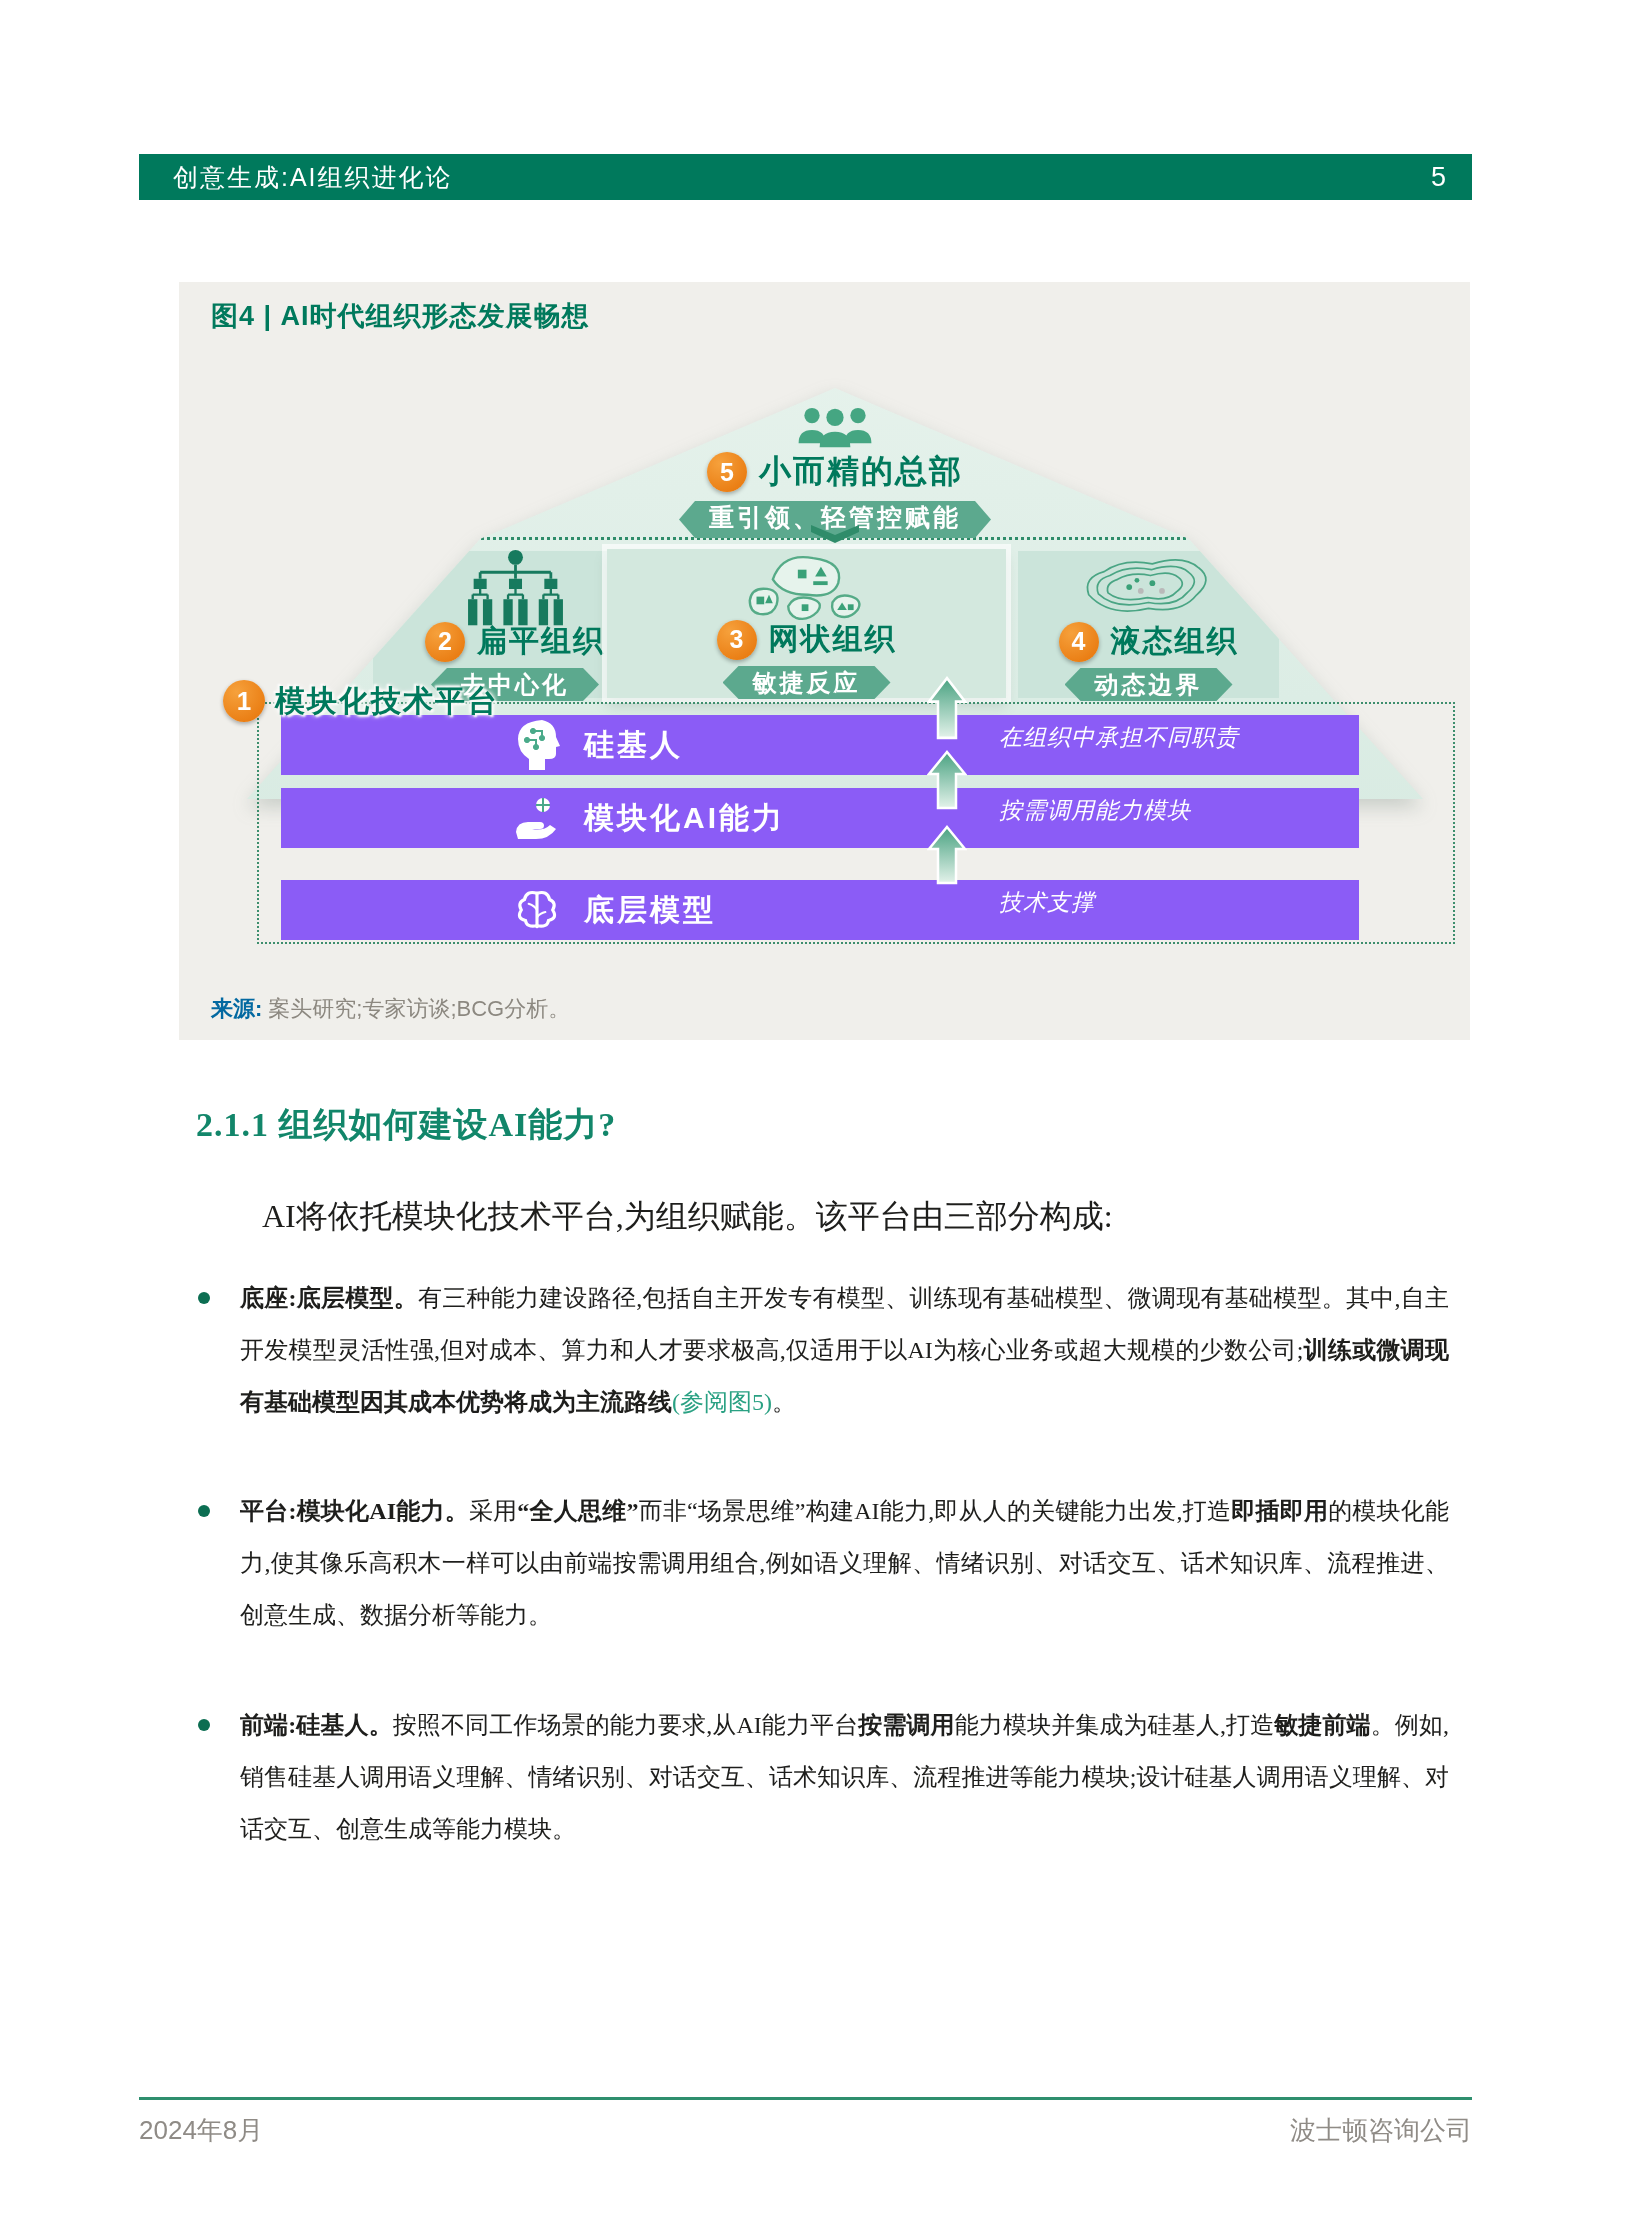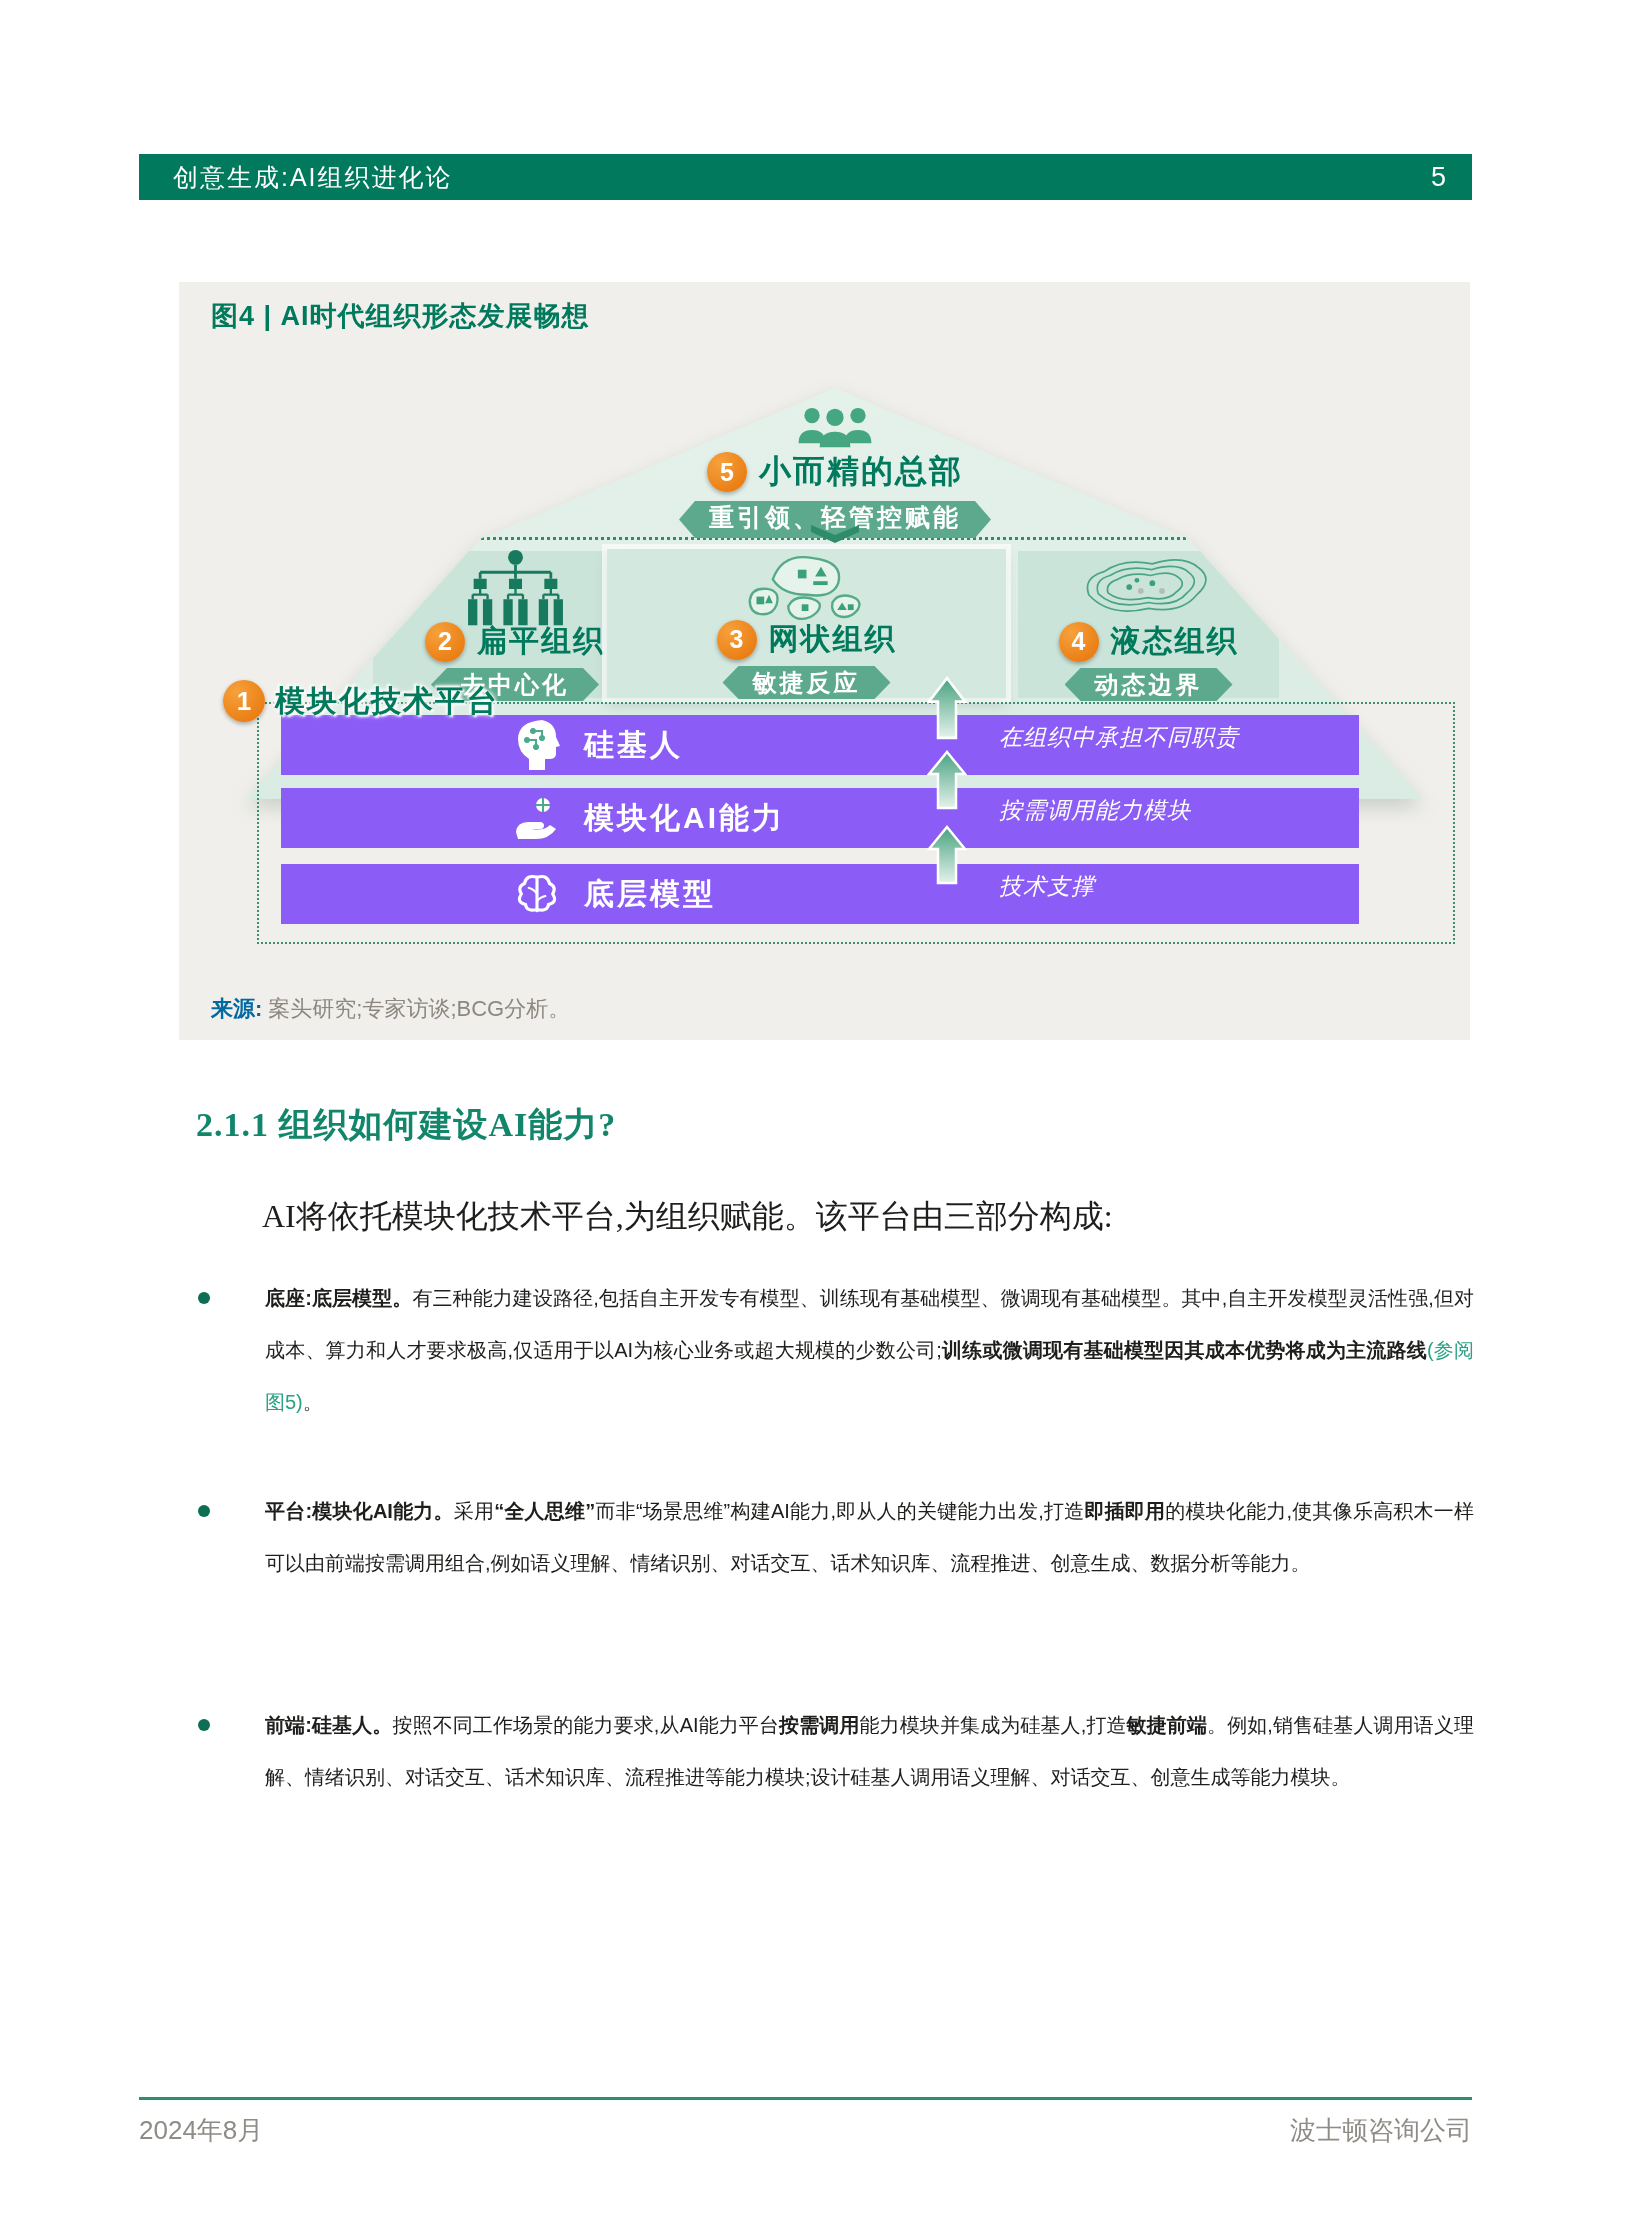--- a/index.html
+++ b/index.html
@@ -56,21 +56,21 @@
   .platform-border { position:absolute; left:78px; top:420px; width:1198px; height:242px;
     border:2px dotted #3d8e6d; }
   .platform-label-row { position:absolute; left:44px; top:398px; display:flex;
     align-items:center; gap:10px; z-index:5; }
   .num-circle.big { width:42px; height:42px; font-size:26px; }
   .platform-label { font-size:30px; font-weight:bold; color:#00795c; letter-spacing:2px;
     text-shadow:0 0 4px #f0efeb, 0 0 6px #ffffff, 2px 2px 2px #ffffff, -2px -2px 2px #ffffff; }
 
   .layer-bar { position:absolute; left:102px; width:1078px; height:60px; background:#8b5cf6;
     display:flex; align-items:center; padding-left:231px; }
-  .layer-bar-1 { top:433px; } .layer-bar-2 { top:506px; } .layer-bar-3 { top:582px;align-items:center; }
+  .layer-bar-1 { top:433px; } .layer-bar-2 { top:506px; } .layer-bar-3 { top:598px;align-items:center; }
   .layer-icon { width:50px; height:52px; display:flex; align-items:center; justify-content:center; }
   .layer-label { color:#ffffff; font-size:30px; font-weight:bold; letter-spacing:3px; margin-left:22px; }
   .layer-annotation { position:absolute; left:718px; top:7px; color:#ffffff; font-size:23px;
     font-style:italic; letter-spacing:1px; font-family:"Liberation Serif","DejaVu Serif",serif; }
 
   .up-arrow { position:absolute; left:748px; width:40px; z-index:6; }
   .up-arrow-1 { top:394px; height:64px; }
   .up-arrow-2 { top:468px; height:60px; }
   .up-arrow-3 { top:543px; height:60px; }
 
@@ -79,22 +79,22 @@
 
   
   .section-heading { position:absolute; left:196px; top:1102px; font-size:34px; font-weight:bold;
     color:#12866a; font-family:"Liberation Serif","DejaVu Serif",serif; letter-spacing:1px; }
   .intro-par { position:absolute; left:262px; top:1190px; width:1209px; font-size:32px;
     line-height:52px; color:#1e1e1c; font-family:"Liberation Serif","DejaVu Serif",serif; }
   .bullet-item { position:absolute; left:196px; width:1275px; }
   .bullet-1 { top:1272px; } .bullet-2 { top:1485px; } .bullet-3 { top:1699px; }
   .bullet-dot { position:absolute; left:2px; top:20px; width:12px; height:12px; border-radius:50%;
     background:#0c6e52; }
-  .bullet-text { margin-left:69px; width:1209px; font-size:20px; line-height:52px; color:#1e1e1c;
-    text-align:justify; font-family:Liberation Sans, sans-serif; }
+  .bullet-text { margin-left:44px; width:1209px; font-size:24px; line-height:52px; color:#1e1e1c;
+    text-align:justify; font-family:Liberation Serif, serif; }
   .seg-bold { font-weight:bold; }
   .seg-link { color:#2aa183; }
 
   
   .footer-line { position:absolute; left:139px; top:2097px; width:1333px; height:3px; background:#2e8f6e; }
   .footer-row { position:absolute; left:139px; top:2113px; width:1333px; display:flex;
     justify-content:space-between; font-size:26px; color:#8f8b86; }
 
   svg { display:block; }
 </style>

